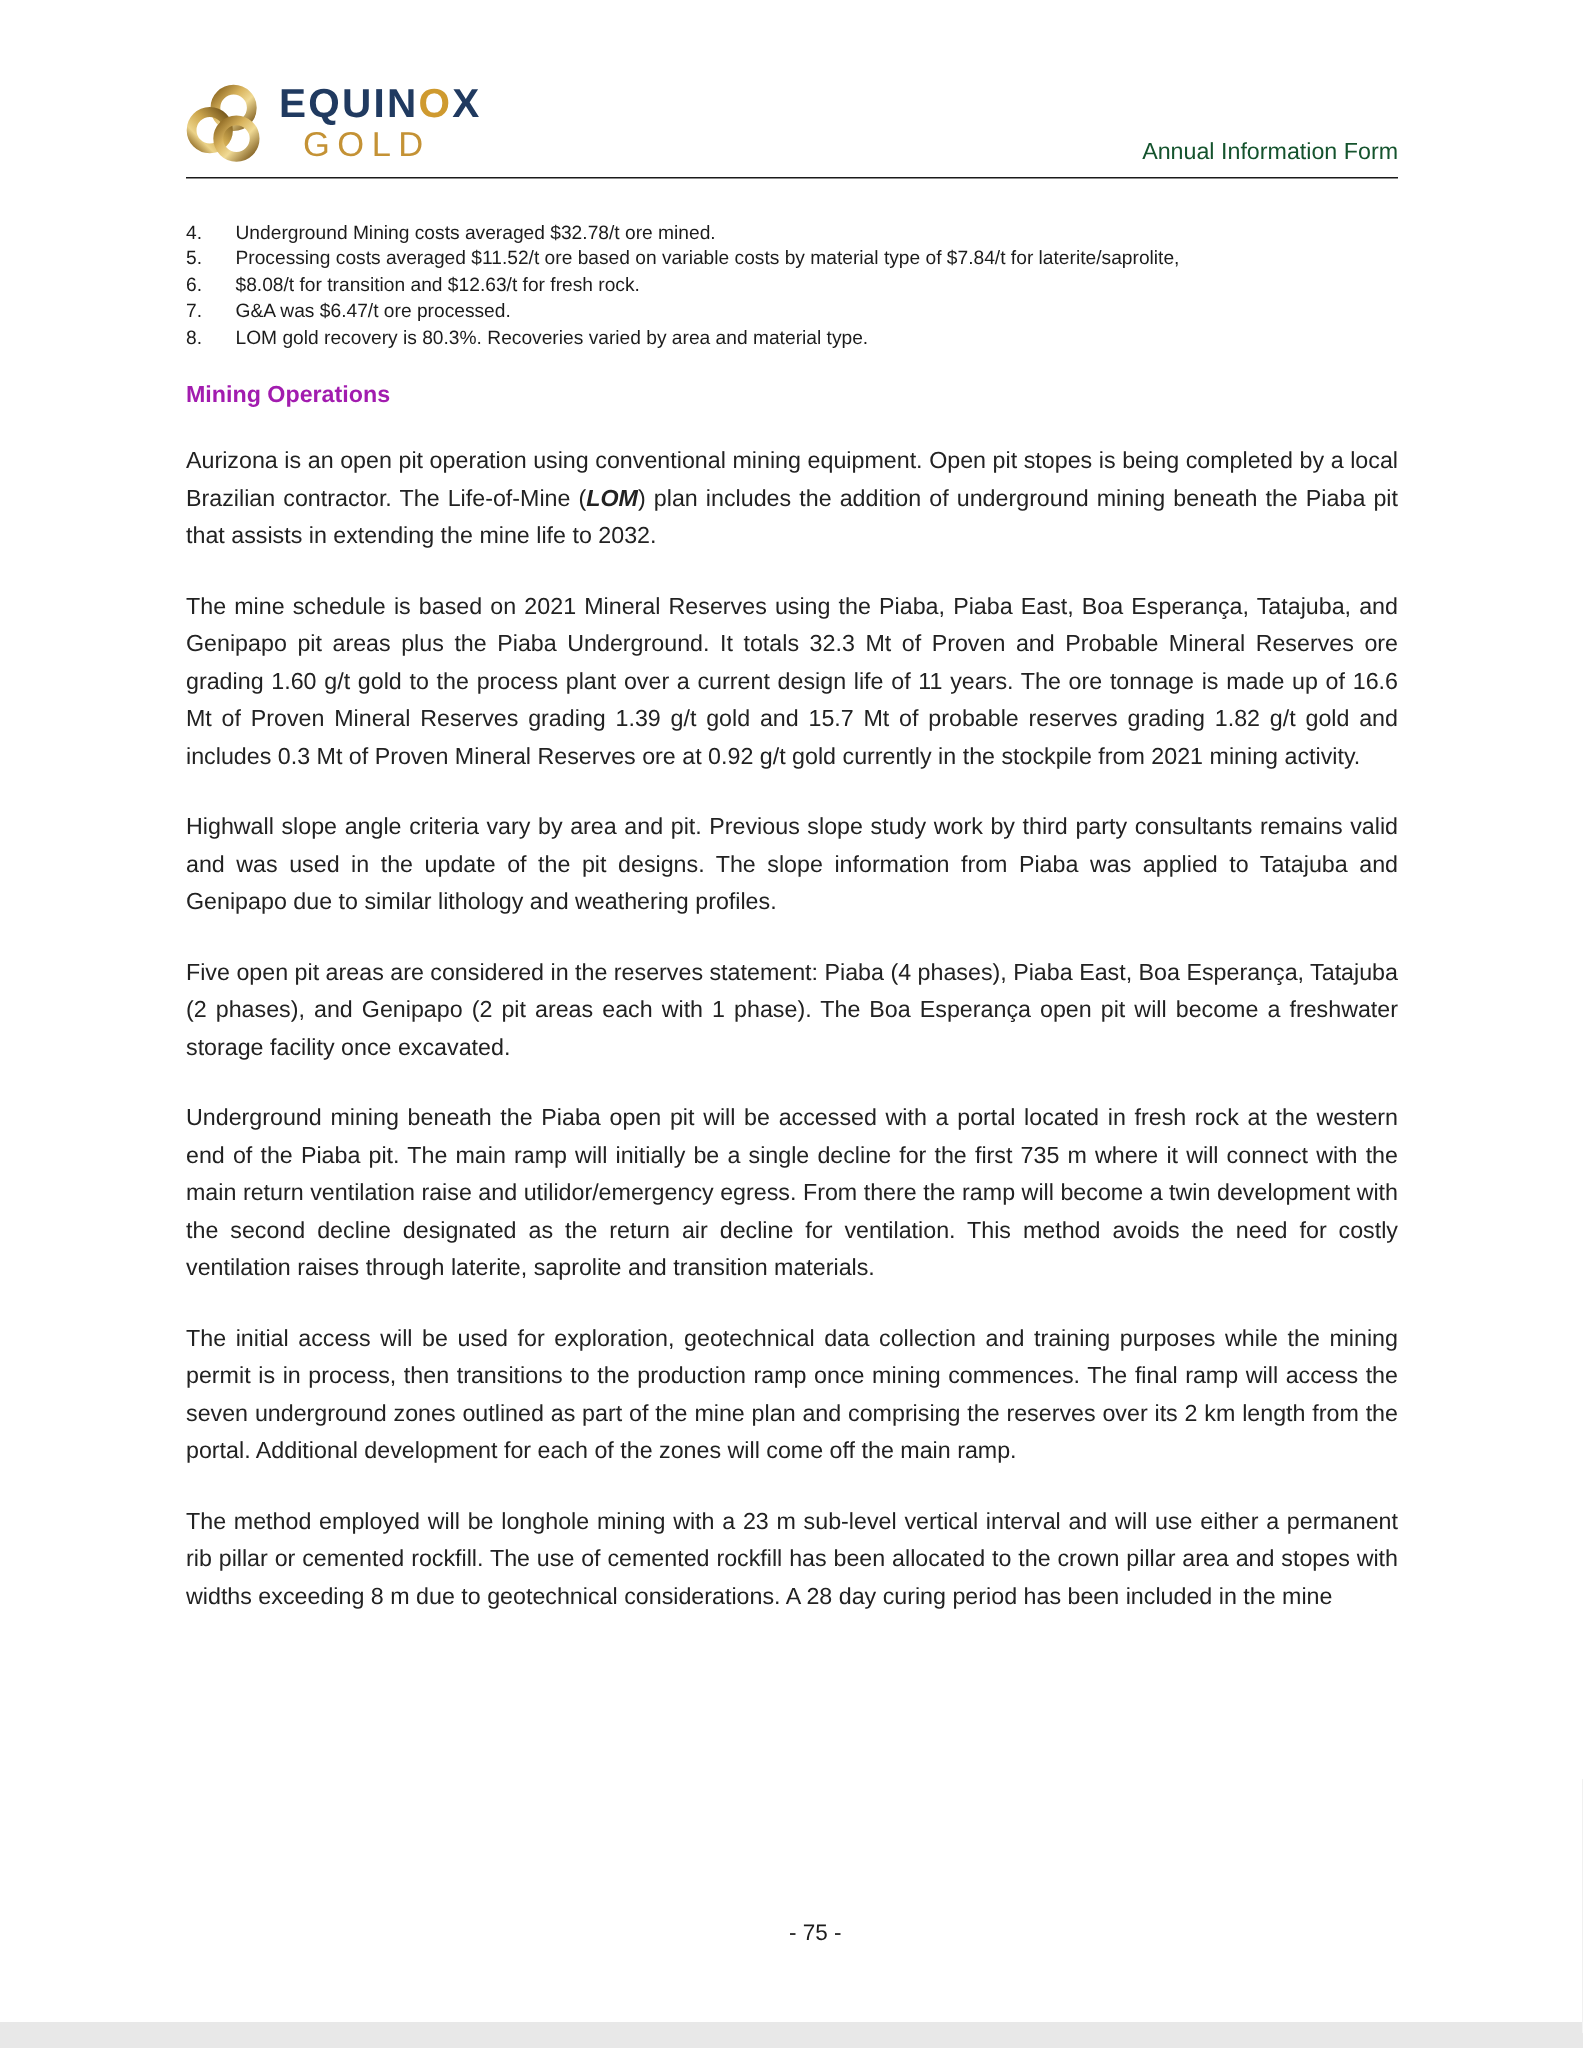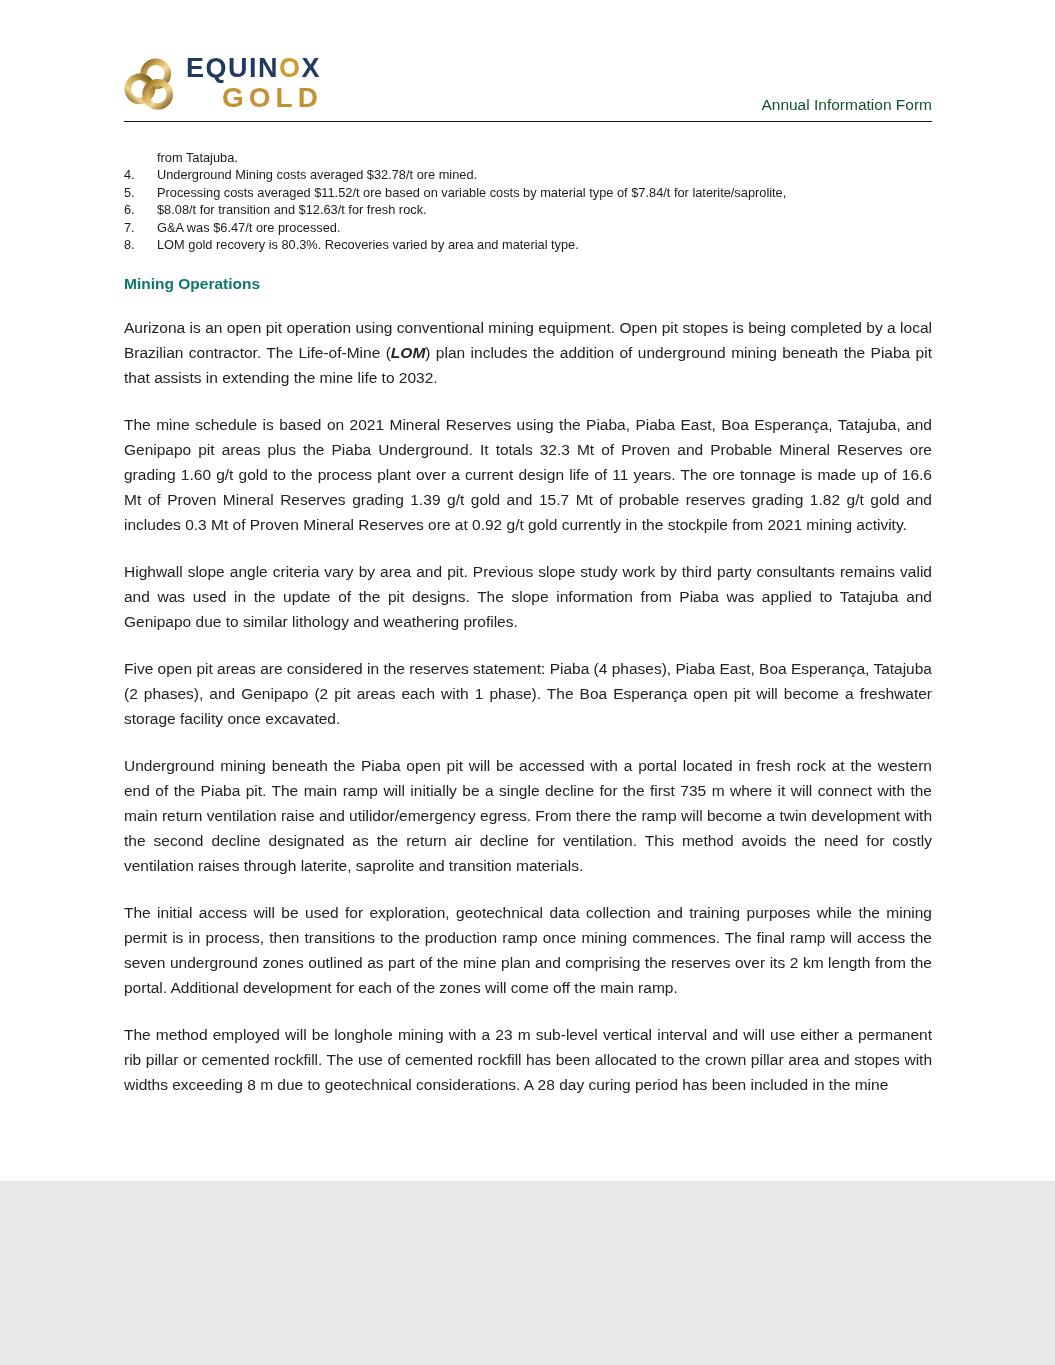--- a/index.html
+++ b/index.html
@@ -1,19 +1,19 @@
 <!DOCTYPE html>
 <html><head>
 <meta charset="utf-8">
 <style>
   html, body { margin: 0; padding: 0; background: #e8e8e8; }
   .page {
     position: relative;
     width: 1055px;
-    height: 1181px;
+    height: 1348px;
     margin: 0 auto;
     background: #ffffff;
     font-family: "Liberation Sans", sans-serif;
     color: #212121;
     overflow: hidden;
   }
   .content {
     position: absolute;
     left: 124px;
     width: 808px;
@@ -32,25 +32,25 @@
   .brand-icon { width: 56px; height: 58px; }
   .brand-text { line-height: 1; padding-bottom: 4px; }
   .brand-line1 {
     font-size: 27px;
     font-weight: bold;
     letter-spacing: 1.5px;
     color: #203a60;
   }
   .brand-line1 .accent { color: #cf9a2f; }
   .brand-line2 {
-    font-size: 28px;
-    font-weight: bold;
+    font-size: 23px;
+    font-weight: normal;
     letter-spacing: 5px;
     color: #c49235;
-    margin-left: 36px;
+    margin-left: 16px;
     margin-top: 2px;
   }
   .doc-title {
     font-size: 15.5px;
     color: #14532d;
     padding-bottom: 2px;
   }
   
   .footnotes {
     margin-top: 27px;
@@ -66,21 +66,21 @@
   .para {
     font-size: 15.5px;
     line-height: 25px;
     text-align: justify;
     margin: 22px 0 0 0;
     color: #222;
   }
   .section-heading {
     font-size: 15.5px;
     font-weight: bold;
-    color: #0f766e;
+    color: #a21caf;
     margin: 22px 0 0 0;
   }
   .bi { font-weight: bold; font-style: italic; }
   
   .footer {
     position: absolute;
     top: 1280px;
     left: 16px;
     width: 100%;
     text-align: center;
@@ -118,24 +118,20 @@
         <div class="brand-text">
           <div class="brand-line1"><span>EQUIN</span><span class="accent">O</span><span>X</span></div>
           <div class="brand-line2">GOLD</div>
         </div>
       </div>
       <div class="doc-title">Annual Information Form</div>
     </div>
 
     <div class="footnotes">
       <div class="fn-row">
-        <span class="fn-num"></span>
-        <span class="fn-text">from Tatajuba.</span>
-      </div>
-      <div class="fn-row">
         <span class="fn-num">4.</span>
         <span class="fn-text">Underground Mining costs averaged $32.78/t ore mined.</span>
       </div>
       <div class="fn-row">
         <span class="fn-num">5.</span>
         <span class="fn-text">Processing costs averaged $11.52/t ore based on variable costs by material type of $7.84/t for laterite/saprolite,</span>
       </div>
       <div class="fn-row">
         <span class="fn-num">6.</span>
         <span class="fn-text">$8.08/t for transition and $12.63/t for fresh rock.</span>

